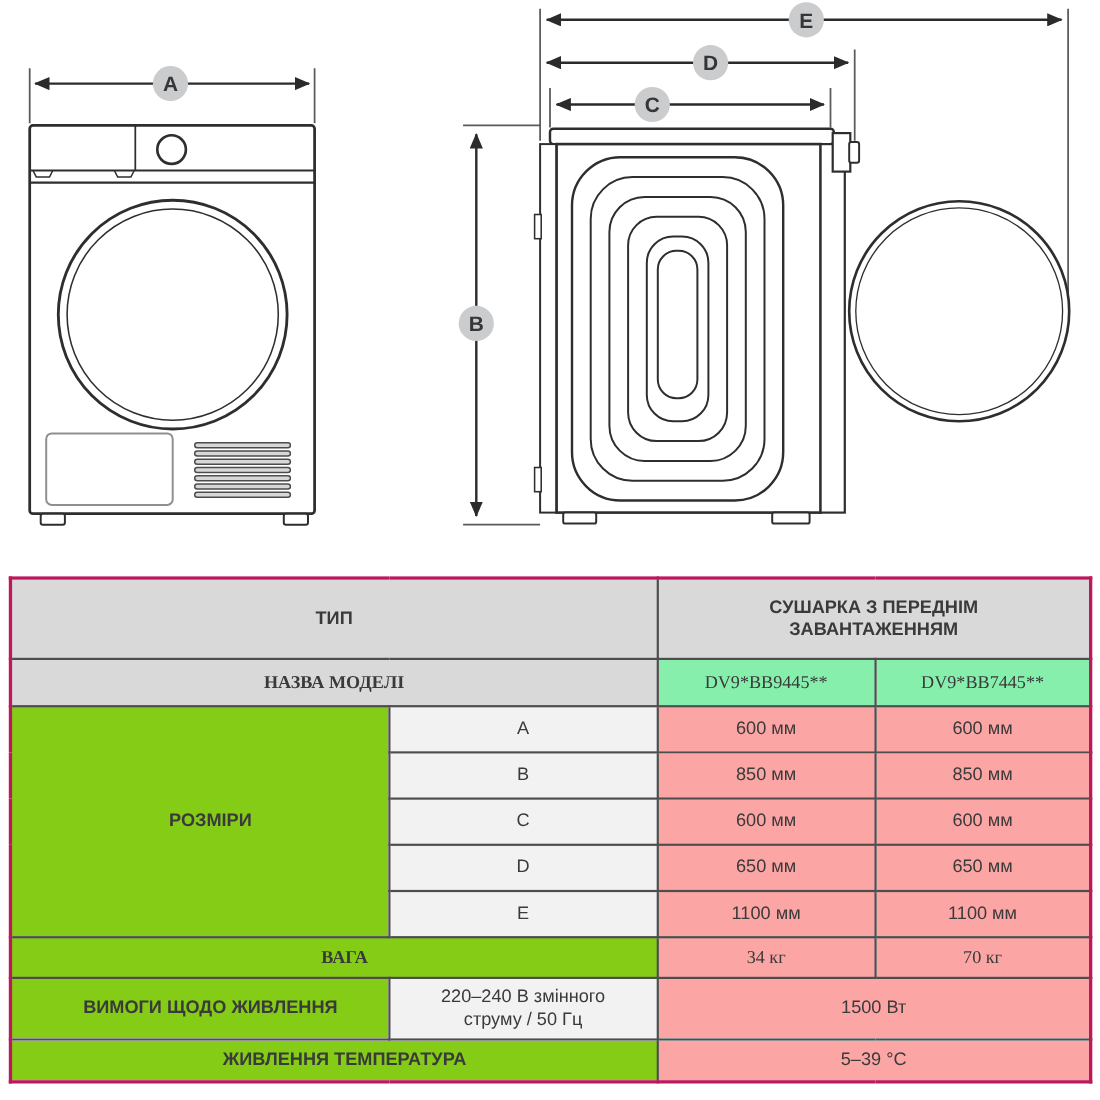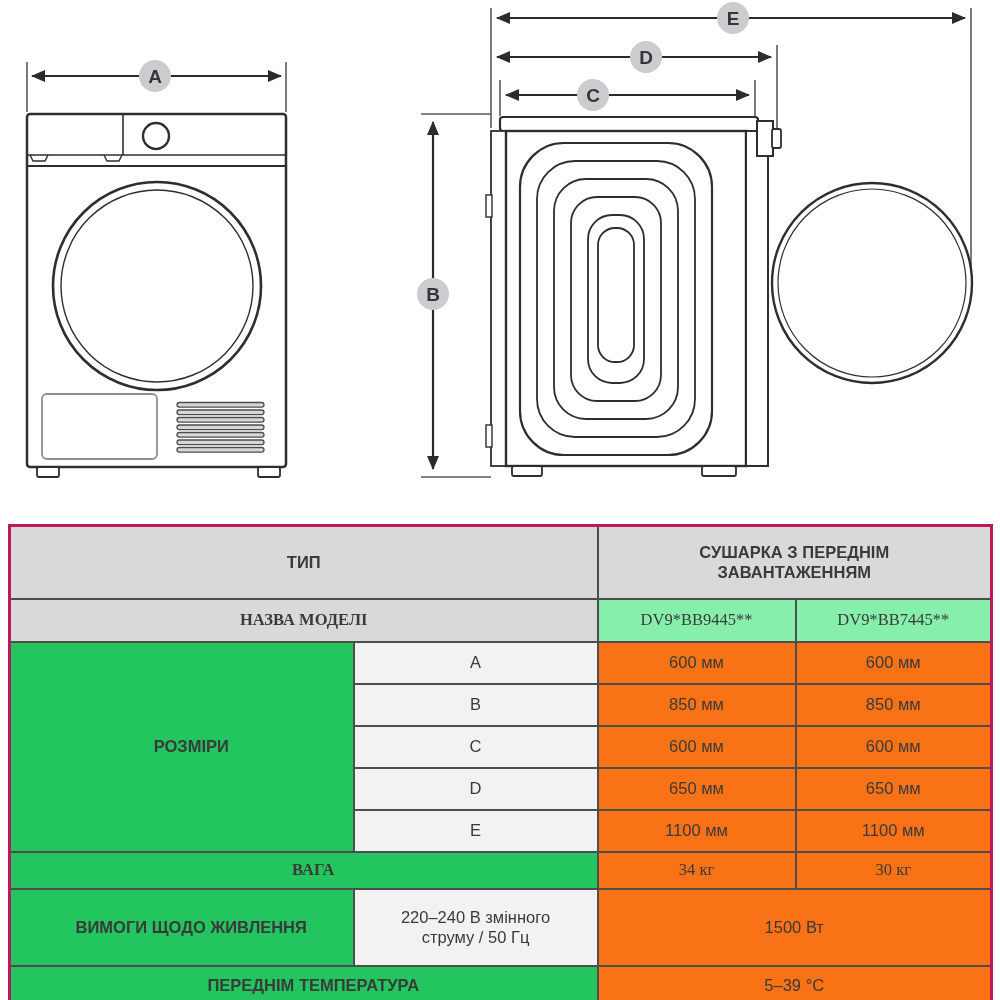--- a/index.html
+++ b/index.html
@@ -2,26 +2,26 @@
 <html><head>
 <meta charset="utf-8">
 <style>
   html,body{margin:0;padding:0;background:#ffffff;}
   body{width:1000px;height:1000px;position:relative;font-family:"Liberation Sans",sans-serif;color:#3a3a3a;}
   .diagram-area{position:absolute;left:0;top:0;width:1000px;height:523px;}
   .table-area{position:absolute;left:8px;top:524px;}
   table.spec{border-collapse:collapse;table-layout:fixed;width:982px;border:3px solid #be185d;}
   table.spec td{border:2px solid #4d4d4d;vertical-align:middle;text-align:center;font-size:16.5px;line-height:1.25;overflow:hidden;}
   td.hdr{background:#d9d9d9;font-weight:700;font-size:17px;}
-  td.lbl{background:#22c55e;font-weight:700;font-size:17px;text-align:left;padding-left:20px;}
+  td.lbl{background:#84cc16;font-weight:700;font-size:17px;text-align:left;padding-left:20px;}
   td.sub{background:#f2f2f2;}
-  td.val{background:#f97316;}
+  td.val{background:#fca5a5;}
   td.mdl{background:#86efac;}
   .wrapnarrow{max-width:235px;margin:0 auto;}
-  .wrappow{max-width:190px;margin:16px auto;}
+  .wrappow{max-width:190px;margin:5px auto;}
   tr.r-type{height:73px;}
   tr.r-model{height:43px;font-family:Liberation Serif, serif;}
   tr.r-dim{height:42px;}
   tr.r-weight{height:37px;font-family:Liberation Serif, serif;}
   tr.r-power{height:56px;}
   tr.r-temp{height:39px;}
 </style>
 </head>
 <body>
 
@@ -169,28 +169,28 @@
         <td class="val">650 мм</td>
       </tr>
       <tr class="r-dim">
         <td class="sub">E</td>
         <td class="val">1100 мм</td>
         <td class="val">1100 мм</td>
       </tr>
       <tr class="r-weight">
         <td class="lbl" colspan="2">ВАГА</td>
         <td class="val">34 кг</td>
-        <td class="val">30 кг</td>
+        <td class="val">70 кг</td>
       </tr>
       <tr class="r-power">
         <td class="lbl">ВИМОГИ ЩОДО ЖИВЛЕННЯ</td>
         <td class="sub">
           <div class="wrappow">220–240 В змінного струму / 50 Гц</div>
         </td>
         <td class="val" colspan="2">1500 Вт</td>
       </tr>
       <tr class="r-temp">
-        <td class="lbl" colspan="2">ПЕРЕДНІМ ТЕМПЕРАТУРА</td>
+        <td class="lbl" colspan="2">ЖИВЛЕННЯ ТЕМПЕРАТУРА</td>
         <td class="val" colspan="2">5–39 °C</td>
       </tr>
     </tbody>
   </table>
 </div>
 
 </body></html>

